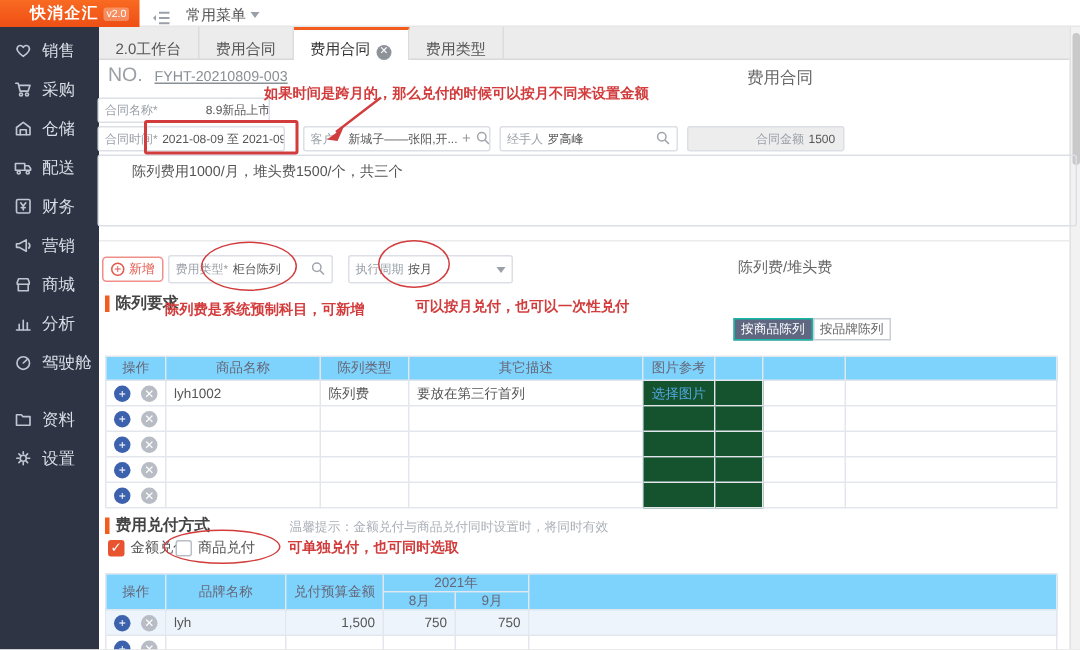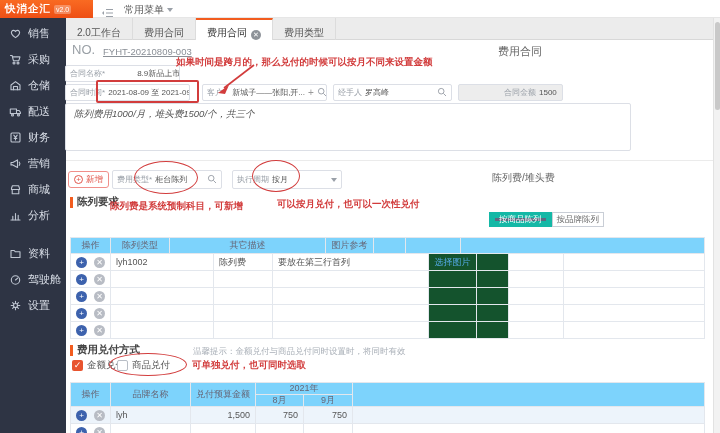--- a/index.html
+++ b/index.html
@@ -5,21 +5,21 @@
   * { margin:0; padding:0; box-sizing:border-box; }
   body { font-family:"Liberation Sans", sans-serif; background:#e8e8e8; }
   #app { position:relative; width:720px; height:433px; background:#fff; overflow:hidden;
          outline:1px solid #c8c8c8; margin:0 auto; }
 
   
   .topbar { position:absolute; left:0; top:0; width:720px; height:18px; background:#fff;
             border-bottom:1px solid #e6e6e6; z-index:5; }
   .logo { position:absolute; left:0; top:0; width:93px; height:18px;
           background:linear-gradient(180deg,#f96a22,#ee4f15); color:#fff;
-          display:flex; align-items:center; padding-left:5px; }
+          display:flex; align-items:center; padding-left:20px; }
   .logo-txt { font-size:10.5px; font-weight:bold; letter-spacing:1px; }
   .logo-badge { font-size:7px; background:rgba(255,255,255,.3); border-radius:2px;
                 padding:0 2px; margin-left:3px; line-height:9px; }
   .collapse { position:absolute; left:101px; top:4px; cursor:pointer; }
   .quickmenu { position:absolute; left:124px; top:3px; font-size:10px; color:#555;
                display:flex; align-items:center; gap:3px; cursor:pointer; }
   .caret-down { width:0; height:0; border-left:3px solid transparent; border-right:3px solid transparent;
                 border-top:4px solid #9aa0a8; display:inline-block; }
 
   
@@ -53,43 +53,43 @@
 
   
   .fld { position:absolute; height:17px; border:1px solid #dcdfe6; border-radius:2px;
          display:flex; align-items:center; padding:0 4px; gap:3px; font-size:8px;
          color:#555; background:#fff; white-space:nowrap; overflow:hidden; cursor:text; }
   .fld .lb { color:#9aa0a8; flex:0 0 auto; }
   .fld.gray { background:#ededed;padding-left:45px; }
   .fld .right { margin-left:auto; }
   .plus { color:#999; font-size:10px; line-height:10px; }
 
-  .remark-box { position:absolute; left:65px; top:103px; width:566px; height:48px;
+  .remark-box { position:absolute; left:65px; top:103px; width:653px; height:48px;
                 border:1px solid #dcdfe6; border-radius:2px; font-size:9.5px; color:#555;
-                padding:4px 8px; cursor:text;font-style:italic; }
+                padding:4px 22px; cursor:text; }
   .hline { position:absolute; left:66px; top:160px; width:647px; height:0;
            border-top:1px solid #ebebeb; }
 
   
   .add-btn { position:absolute; left:68px; top:171px; height:17px; padding:0 5px;
              border:1px solid #f08f8a; border-radius:3px; color:#e2574c; font-size:8.5px;
              display:flex; align-items:center; gap:3px; background:#fff; cursor:pointer; }
   .add-plus { width:9px; height:9px; border:1px solid #e2574c; border-radius:50%;
               font-size:8px; line-height:8px; text-align:center; }
   .fee-title { position:absolute; left:492px; top:171px; font-size:10px; color:#666; }
 
   
   .section { position:absolute; font-size:10.5px; font-weight:bold; color:#444;
              display:flex; align-items:center; gap:4px; }
   .sec-bar { width:3px; height:11px; background:#f25c1f; display:inline-block; }
 
   
   .toggles { position:absolute; left:489px; top:212px; display:flex; }
   .tg { height:15px; font-size:8.5px; padding:0 4px; display:flex; align-items:center; cursor:pointer; }
-  .tg.dark { background:#5f6880; color:#fff; border:6px solid #14b8a6; }
+  .tg.dark { background:#5f6880; color:#fff; border:1px solid #14b8a6; }
   .tg.light { background:#fff; color:#666; border:1px solid #c9ced6; }
 
   
   .tbl { position:absolute; border:1px solid #e3e7ed; border-right:none; border-bottom:none; }
   .trow { display:flex; }
   .tc { border-right:1px solid #e3e7ed; border-bottom:1px solid #e3e7ed; font-size:9px;
         color:#555; display:flex; align-items:center; justify-content:center;
         overflow:hidden; white-space:nowrap; }
   .tc.hd { background:#7dd3fc; color:#667; }
   .tc.left { justify-content:flex-start; padding-left:5px; }
@@ -211,32 +211,32 @@
         </svg>
       <span>商城</span>
     </div>
     <div class="side-item">
       <svg width="13" height="13" viewBox="0 0 13 13" fill="none" stroke="#bfc6d2" stroke-width="1.1" stroke-linecap="round" stroke-linejoin="round">
           <path d="M2 11 h9"></path>
           <path d="M3.8 10.8 V7.2 M6.5 10.8 V4.5 M9.2 10.8 V6.2"></path>
         </svg>
       <span>分析</span>
     </div>
-    <div class="side-item side-gap">
-      <svg width="13" height="13" viewBox="0 0 13 13" fill="none" stroke="#bfc6d2" stroke-width="1.1" stroke-linecap="round" stroke-linejoin="round">
-          <path d="M2 3.5 h3.2 l1 1.2 H11 V10.5 H2 Z"></path>
-        </svg>
-      <span>资料</span>
-    </div>
     <div class="side-item">
       <svg width="13" height="13" viewBox="0 0 13 13" fill="none" stroke="#bfc6d2" stroke-width="1.1" stroke-linecap="round" stroke-linejoin="round">
           <circle cx="6.5" cy="7" r="4.2"></circle>
           <path d="M6.5 7 L9 4.8"></path>
         </svg>
       <span>驾驶舱</span>
+    </div>
+    <div class="side-item side-gap">
+      <svg width="13" height="13" viewBox="0 0 13 13" fill="none" stroke="#bfc6d2" stroke-width="1.1" stroke-linecap="round" stroke-linejoin="round">
+          <path d="M2 3.5 h3.2 l1 1.2 H11 V10.5 H2 Z"></path>
+        </svg>
+      <span>资料</span>
     </div>
     <div class="side-item">
       <svg width="13" height="13" viewBox="0 0 13 13" fill="none" stroke="#bfc6d2" stroke-width="1.1" stroke-linecap="round" stroke-linejoin="round">
           <circle cx="6.5" cy="6.5" r="2"></circle>
           <path d="M6.5 2.2 v1.4 M6.5 9.4 v1.4 M2.2 6.5 h1.4 M9.4 6.5 h1.4 M3.6 3.6 l1 1 M8.4 8.4 l1 1 M9.4 3.6 l-1 1 M4.6 8.4 l-1 1"></path>
         </svg>
       <span>设置</span>
     </div>
   </div>
 
@@ -317,20 +317,21 @@
   </div>
 
   <div class="toggles">
     <div class="tg dark">按商品陈列</div>
     <div class="tg light">按品牌陈列</div>
   </div>
 
   <div class="tbl" style="left:70px;top:237px;width:635px;">
     <div class="trow">
       <div class="tc hd" style="width:40px;height:16px;">操作</div>
+      <div class="tc hd" style="width:103px;height:16px;">商品名称</div>
       <div class="tc hd" style="width:59px;height:16px;">陈列类型</div>
       <div class="tc hd" style="width:156px;height:16px;">其它描述</div>
       <div class="tc hd" style="width:48px;height:16px;">图片参考</div>
       <div class="tc hd" style="width:32px;height:16px;"></div>
       <div class="tc hd" style="width:55px;height:16px;"></div>
       <div class="tc hd" style="flex:1;height:16px;"></div>
     </div>
     <div class="trow">
       <div class="tc ops" style="width:40px;height:17px;">
         <span class="cbtn add">+</span>

